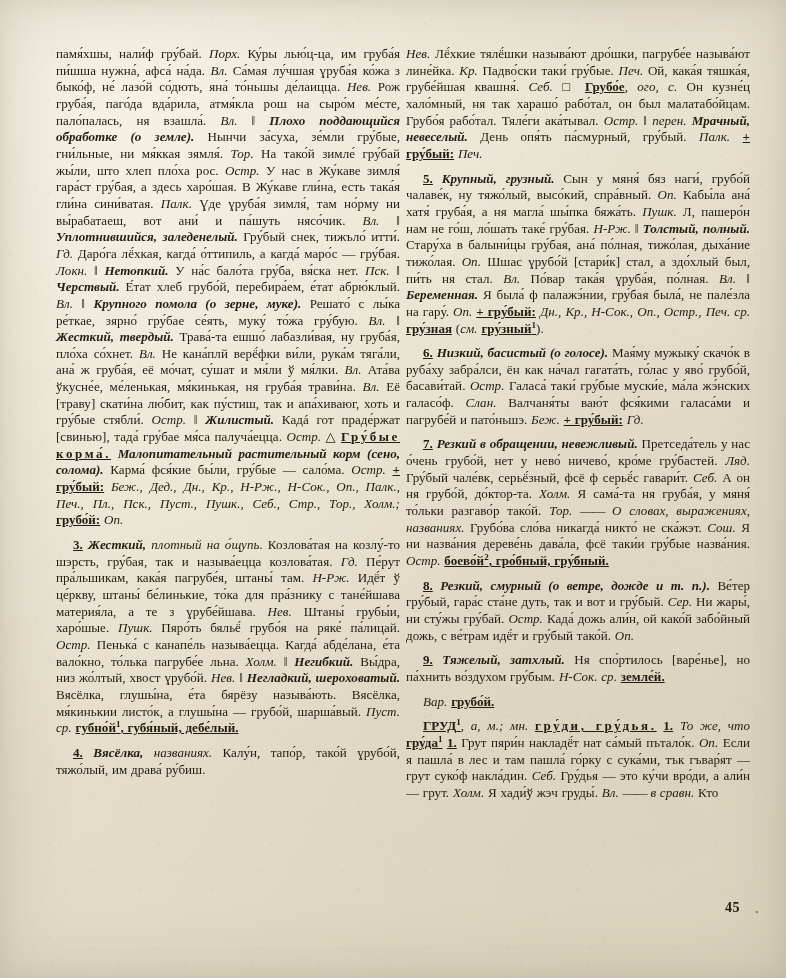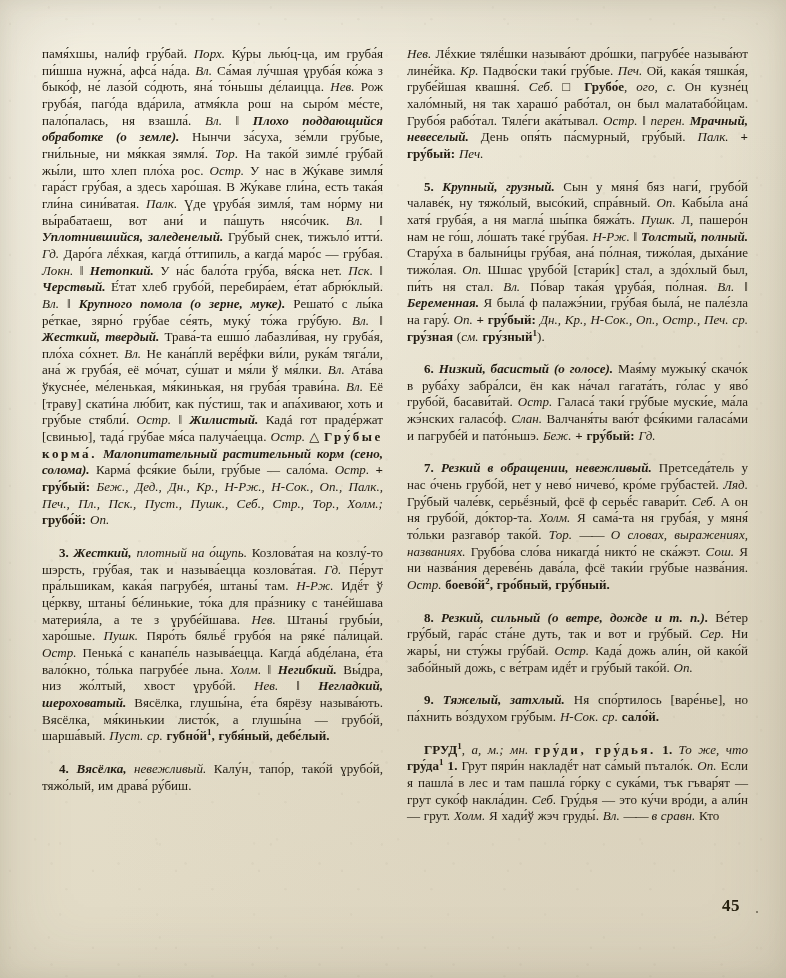--- a/index.html
+++ b/index.html
@@ -36,58 +36,58 @@
       radial-gradient(circle at 44% 8%, rgba(120,108,86,.10) 0 1px, transparent 1.6px),
       radial-gradient(circle at 77% 55%, rgba(120,108,86,.10) 0 1px, transparent 1.6px),
       radial-gradient(circle at 62% 88%, rgba(120,108,86,.09) 0 1px, transparent 1.6px),
       radial-gradient(circle at 29% 70%, rgba(120,108,86,.09) 0 1px, transparent 1.6px),
       radial-gradient(circle at 91% 22%, rgba(120,108,86,.10) 0 1px, transparent 1.6px);
     background-size: 83px 77px, 111px 93px, 67px 101px, 97px 71px, 121px 109px, 73px 87px;
   }
 
   #columns {
     position: absolute;
-    left: 42px;
+    left: 56px;
     top: 46px;
     width: 706px;
     display: flex;
-    gap: 24px;
+    gap: 6px;
   }
   .col {
     width: 344px;
   }
 
   .entry-text {
     margin: 0;
     font-size: 13.05px;
     line-height: 16.65px;
     text-align: justify;
     text-justify: inter-word;
     color: #221c12;
     word-spacing: .5px;
     letter-spacing: .02px;
     text-indent: 0;
     hyphens: manual;
   }
-  .col .entry-text + .entry-text { margin-top: 16px; }
+  .col .entry-text + .entry-text { margin-top: 8px; }
 
   .sense { text-indent: 17px; display: block; }
 
-  b, .b { font-weight: bold; }
+  b, .b { font-weight: bold; text-decoration: underline; }
   i, .i { font-style: italic; }
   .bi { font-weight: bold; font-style: italic; }
   .sp { letter-spacing: 2.6px; }
   .supnum { font-size: 9px; vertical-align: super; line-height: 0; }
   .dash-long { letter-spacing: -1px; }
 
   #page-number {
     position: absolute;
     right: 46px;
     bottom: 62px;
-    font-size: 17px;
+    font-size: 14px;
     font-weight: bold;
     color: #26200f;
     letter-spacing: .5px;
   }
   #page-number-dot {
     position: absolute;
     right: 28px;
     bottom: 65px;
     width: 2px;
     height: 2px;
@@ -109,29 +109,30 @@
 
 <div id="page">
 
   <div id="grain"></div>
 
   <div id="columns">
 
     <div class="col" id="col-left">
         <p class="entry-text">памя́хшы, нали́ф гру́бай. <i>Порх.</i> Ку́ры лью́ц-ца, им груба́я пи́шша нужна́, афса́ на́да. <i>Вл.</i> Са́мая лу́чшая ɣруба́я ко́жа з быко́ф, не́ лазо́й со́дють, яна́ то́ньшы де́лаицца. <i>Нев.</i> Рож груба́я, паго́да вда́рила, атмя́кла рош на сыро́м ме́сте, пало́палась, ня взашла́. <i>Вл.</i> ‖ <span class="bi">Плохо поддающийся обработке (о земле).</span> Нынчи за́суха, зе́мли гру́бые, гни́льные, ни мя́ккая зямля́. <i>Тор.</i> На тако́й зимле́ гру́бай жы́ли, што хлеп пло́ха рос. <i>Остр.</i> У нас в Жу́каве зимля́ гара́ст гру́бая, а здесь харо́шая. В Жу́каве гли́на, есть така́я гли́на сини́ватая. <i>Палк.</i> Ɣде ɣруба́я зимля́, там но́рму ни вы́рабатаеш, вот ани́ и па́шуть нясо́чик. <i>Вл.</i> ‖ <span class="bi">Уплотнившийся, заледенелый.</span> Гру́бый снек, тижъло́ итти́. <i>Гд.</i> Даро́га лё́хкая, кагда́ о́ттипиль, а кагда́ маро́с — гру́бая. <i>Локн.</i> ‖ <span class="bi">Нетопкий.</span> У на́с бало́та гру́ба, вя́ска нет. <i>Пск.</i> ‖ <span class="bi">Черствый.</span> Е́тат хлеб грубо́й, перебира́ем, е́тат абрю́клый. <i>Вл.</i> ‖ <span class="bi">Крупного помола (о зерне, муке).</span> Решато́ с лы́ка ре́ткае, зярно́ гру́бае се́ять, муку́ то́жа гру́бую. <i>Вл.</i> ‖ <span class="bi">Жесткий, твердый.</span> Трава́-та ешшо́ лабазли́вая, ну груба́я, пло́ха со́хнет. <i>Вл.</i> Не кана́плй верё́фки ви́ли, рука́м тяга́ли, ана́ ж груба́я, её мо́чат, су́шат и мя́ли ў мя́лки. <i>Вл.</i> Ата́ва ўкусне́е, ме́ленькая, мя́кинькая, ня груба́я трави́на. <i>Вл.</i> Её [траву] скати́на лю́бит, как пу́стиш, так и апа́хиваюг, хоть и гру́бые стябли́. <i>Остр.</i> ‖ <span class="bi">Жилистый.</span> Кадá гот праде́ржат [свинью], тада́ гру́бае мя́са палуча́ецца. <i>Остр.</i> △ <span class="b sp">Гру́бые корма́.</span> <span class="bi">Малопитательный растительный корм (сено, солома).</span> Карма́ фся́кие бы́ли, гру́бые — сало́ма. <i>Остр.</i> <span class="b">+ гру́бый:</span> <i>Беж., Дед., Дн., Кр., Н-Рж., Н-Сок., Оп., Палк., Печ., Пл., Пск., Пуст., Пушк., Себ., Стр., Тор., Холм.;</i> <span class="b">грубо́й:</span> <i>Оп.</i></p>
         <p class="entry-text sense"><b>3.</b> <span class="bi">Жесткий,</span> <i>плотный на о́щупь.</i> Козлова́тая на козлу́-то шэрсть, гру́бая, так и называ́ецца козлова́тая. <i>Гд.</i> Пе́рут пра́льшикам, кака́я пагрубе́я, штаны́ там. <i>Н-Рж.</i> Идё́т ў це́ркву, штаны́ бе́линькие, то́ка для пра́знику с тане́йшава материя́ла, а те з ɣрубе́йшава. <i>Нев.</i> Штаны́ грубы́и, харо́шые. <i>Пушк.</i> Пяро́ть бяльё́ грубо́я на ряке́ па́лицай. <i>Остр.</i> Пенька́ с канапе́ль называ́ецца. Кагда́ абде́лана, е́та вало́кно, то́лька пагрубе́е льна. <i>Холм.</i> ‖ <span class="bi">Негибкий.</span> Вы́дра, низ жо́лтый, хвост ɣрубо́й. <i>Нев.</i> ‖ <span class="bi">Негладкий, шероховатый.</span> Вясёлка, глушы́на, е́та бярёзу называ́ють. Вясёлка, мя́кинькии листо́к, а глушы́на — грубо́й, шарша́вый. <i>Пуст.</i> <i>ср.</i> <span class="b">губно́й<span class="supnum">1</span>, губя́ный, дебе́лый.</span></p>
-        <p class="entry-text sense"><b>4.</b> <span class="bi">Вясёлка,</span> <i>невежливый.</i> Калу́н, тапо́р, тако́й ɣрубо́й, тяжо́лый, им драва́ ру́биш.</p>
+        <p class="entry-text sense"><b>4.</b> <span class="bi">Вясёлка,</span> <i>названиях.</i> Калу́н, тапо́р, тако́й ɣрубо́й, тяжо́лый, им драва́ ру́биш.</p>
       </div>
     <div class="col" id="col-right">
         <p class="entry-text"><i>Нев.</i> Лё́хкие тялё́шки называ́ют дро́шки, пагрубе́е называ́ют лине́йка. <i>Кр.</i> Падво́ски таки́ гру́бые. <i>Печ.</i> Ой, кака́я тяшка́я, грубе́йшая квашня́. <i>Себ.</i> □ <span class="b">Грубо́е</span>, <i>ого, с.</i> Он кузне́ц хало́мный, ня так харашо́ рабо́тал, он был малатабо́йцам. Грубо́я рабо́тал. Тяле́ги ака́тывал. <i>Остр.</i> ‖ <i>перен.</i> <span class="bi">Мрачный, невеселый.</span> День опя́ть па́смурный, гру́бый. <i>Палк.</i> <span class="b">+ гру́бый:</span> <i>Печ.</i></p>
         <p class="entry-text sense"><b>5.</b> <span class="bi">Крупный, грузный.</span> Сын у мяня́ бяз наги́, грубо́й чалаве́к, ну тяжо́лый, высо́кий, спра́вный. <i>Оп.</i> Кабы́ла ана́ хатя́ груба́я, а ня магла́ шы́пка бяжа́ть. <i>Пушк.</i> Л, пашеро́н нам не го́ш, ло́шать таке́ гру́бая. <i>Н-Рж.</i> ‖ <span class="bi">Толстый, полный.</span> Стару́ха в балыни́цы гру́бая, ана́ по́лная, тижо́лая, дыха́ние тижо́лая. <i>Оп.</i> Шшас ɣрубо́й [стари́к] стал, а здо́хлый был, пи́ть ня стал. <i>Вл.</i> По́вар така́я ɣруба́я, по́лная. <i>Вл.</i> ‖ <span class="bi">Беременная.</span> Я была́ ф палажэ́нии, гру́бая была́, не пале́зла на гару́. <i>Оп.</i> <span class="b">+ гру́бый:</span> <i>Дн., Кр., Н-Сок., Оп., Остр., Печ.</i> <i>ср.</i> <span class="b">гру́зная</span> (<i>см.</i> <span class="b">гру́зный<span class="supnum">1</span></span>).</p>
         <p class="entry-text sense"><b>6.</b> <span class="bi">Низкий, басистый (о голосе).</span> Мая́му мужыку́ скачо́к в руба́ху забра́лси, ён как на́чал гагата́ть, го́лас у яво́ грубо́й, басави́тай. <i>Остр.</i> Галаса́ таки́ гру́бые муски́е, ма́ла жэ́нских галасо́ф. <i>Слан.</i> Валчаня́ты ваю́т фся́кими галаса́ми и пагрубе́й и пато́ньшэ. <i>Беж.</i> <span class="b">+ гру́бый:</span> <i>Гд.</i></p>
         <p class="entry-text sense"><b>7.</b> <span class="bi">Резкий в обращении, невежливый.</span> Претседа́тель у нас о́чень грубо́й, нет у нево́ ничево́, кро́ме гру́бастей. <i>Ляд.</i> Гру́бый чале́вк, серьё́зный, фсё ф серьё́с гавари́т. <i>Себ.</i> А он ня грубо́й, до́ктор-та. <i>Холм.</i> Я сама́-та ня груба́я, у мяня́ то́льки разгаво́р тако́й. <i>Тор.</i> <span class="dash-long">——</span> <i>О словах, выражениях, названиях.</i> Грубо́ва сло́ва никагда́ никто́ не ска́жэт. <i>Сош.</i> Я ни назва́ния дереве́нь дава́ла, фсё таки́и гру́бые назва́ния. <i>Остр.</i> <span class="b">боево́й<span class="supnum">2</span>, гро́бный, гру́бный.</span></p>
-        <p class="entry-text sense"><b>8.</b> <span class="bi">Резкий, сильный (о ветре, дожде и т. п.).</span> Ве́тер гру́бый, гара́с ста́не дуть, так и вот и гру́бый. <i>Сер.</i> Ни жары́, ни сту́жы гру́бай. <i>Остр.</i> Када́ дожь али́н, ой како́й забо́йный дожь, с ве́трам идё́т и гру́бый тако́й. <i>Оп.</i></p>
-        <p class="entry-text sense"><b>9.</b> <span class="bi">Тяжелый, затхлый.</span> Ня спо́ртилось [варе́нье], но па́хнить во́здухом гру́бым. <i>Н-Сок.</i> <i>ср.</i> <span class="b">сало́й.</span></p>
+        <p class="entry-text sense"><b>8.</b> <span class="bi">Резкий, смурный (о ветре, дожде и т. п.).</span> Ве́тер гру́бый, гара́с ста́не дуть, так и вот и гру́бый. <i>Сер.</i> Ни жары́, ни сту́жы гру́бай. <i>Остр.</i> Када́ дожь али́н, ой како́й забо́йный дожь, с ве́трам идё́т и гру́бый тако́й. <i>Оп.</i></p>
+        <p class="entry-text sense"><b>9.</b> <span class="bi">Тяжелый, затхлый.</span> Ня спо́ртилось [варе́нье], но па́хнить во́здухом гру́бым. <i>Н-Сок.</i> <i>ср.</i> <span class="b">земле́й.</span></p>
+        <p class="entry-text sense"><i>Вар.</i> <span class="b">грубо́й.</span></p>
         <p class="entry-text sense"><span class="b">ГРУД<span class="supnum">1</span></span>, <i>а, м.; мн.</i> <span class="b sp">гру́ди, гру́дья.</span> <b>1.</b> <i>То же, что</i> <span class="b">гру́да<span class="supnum">1</span></span> <b>1.</b> Грут пяри́н накладё́т нат са́мый пътало́к. <i>Оп.</i> Если я пашла́ в лес и там пашла́ го́рку с сука́ми, тък гъвар́ят — грут суко́ф накла́дин. <i>Себ.</i> Гру́дья — это ку́чи вро́ди, а али́н — грут. <i>Холм.</i> Я хади́ў жэч груды́. <i>Вл.</i> <span class="dash-long">——</span> <i>в сравн.</i> Кто</p>
       </div>
 
   </div>
 
   <div id="page-number">45</div>
   <div id="page-number-dot"></div>
 
   <div id="vignette"></div>
 </div>

